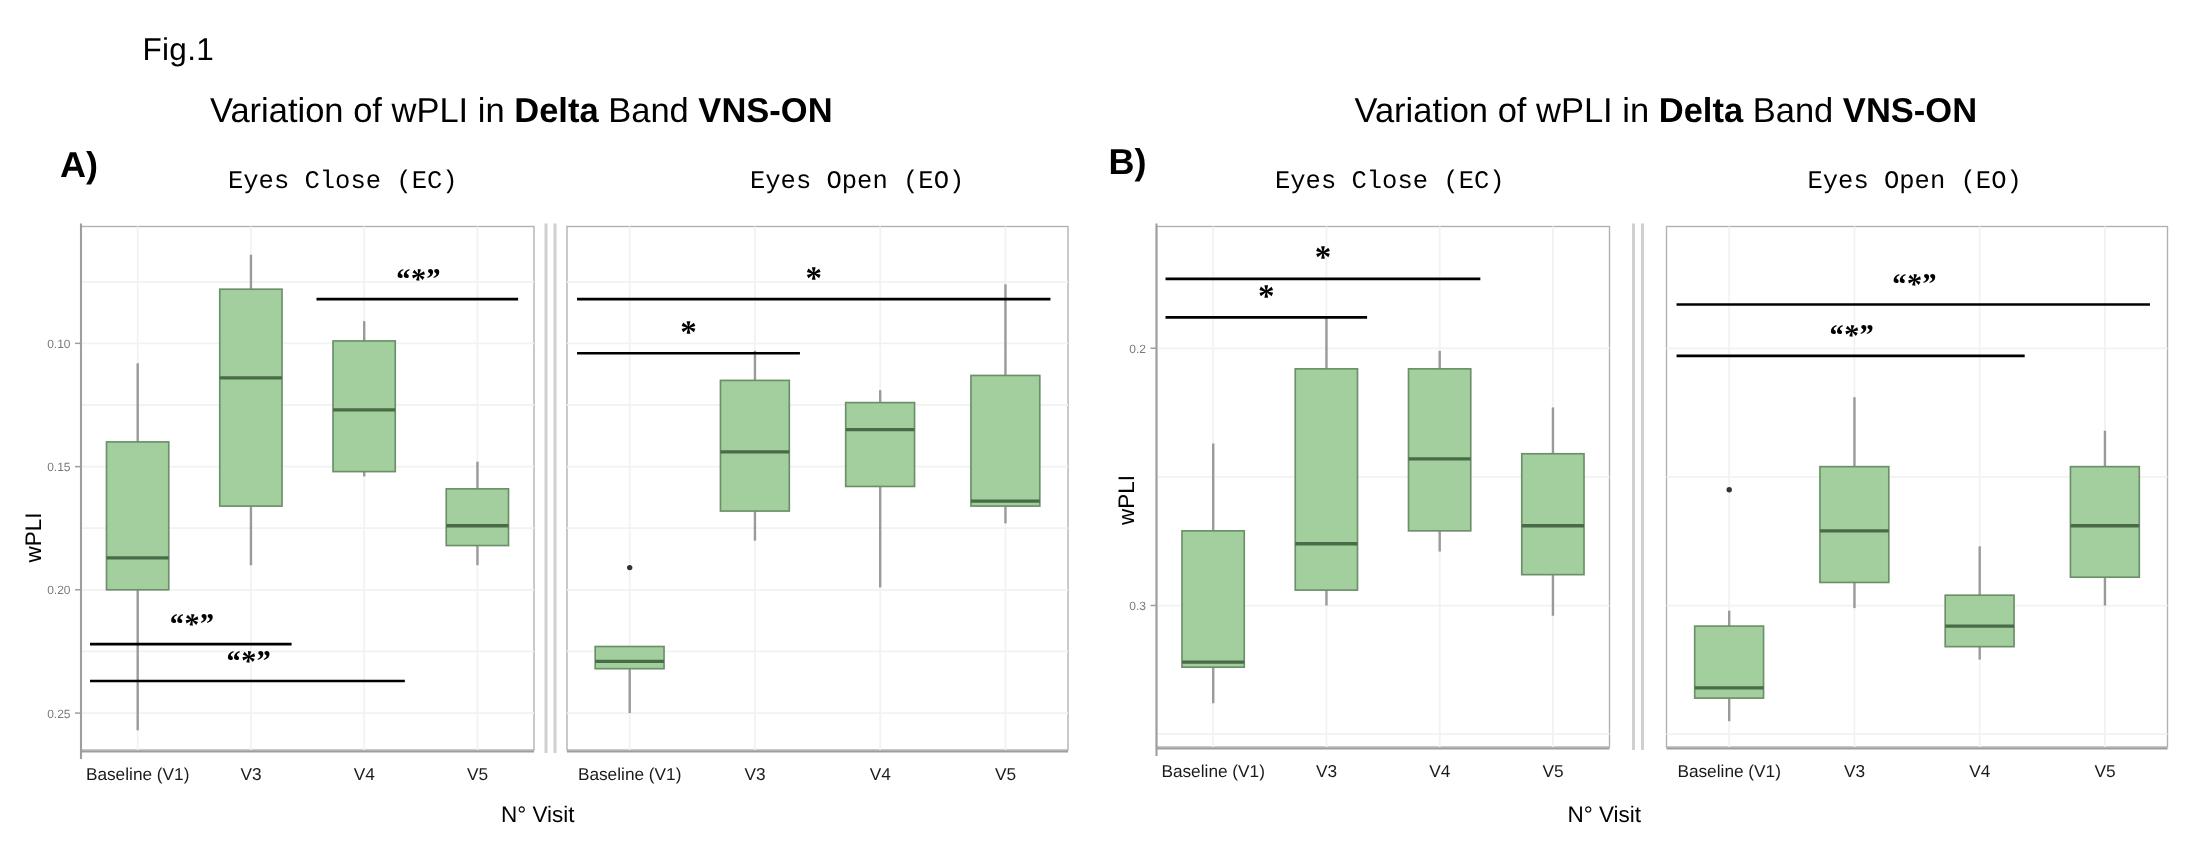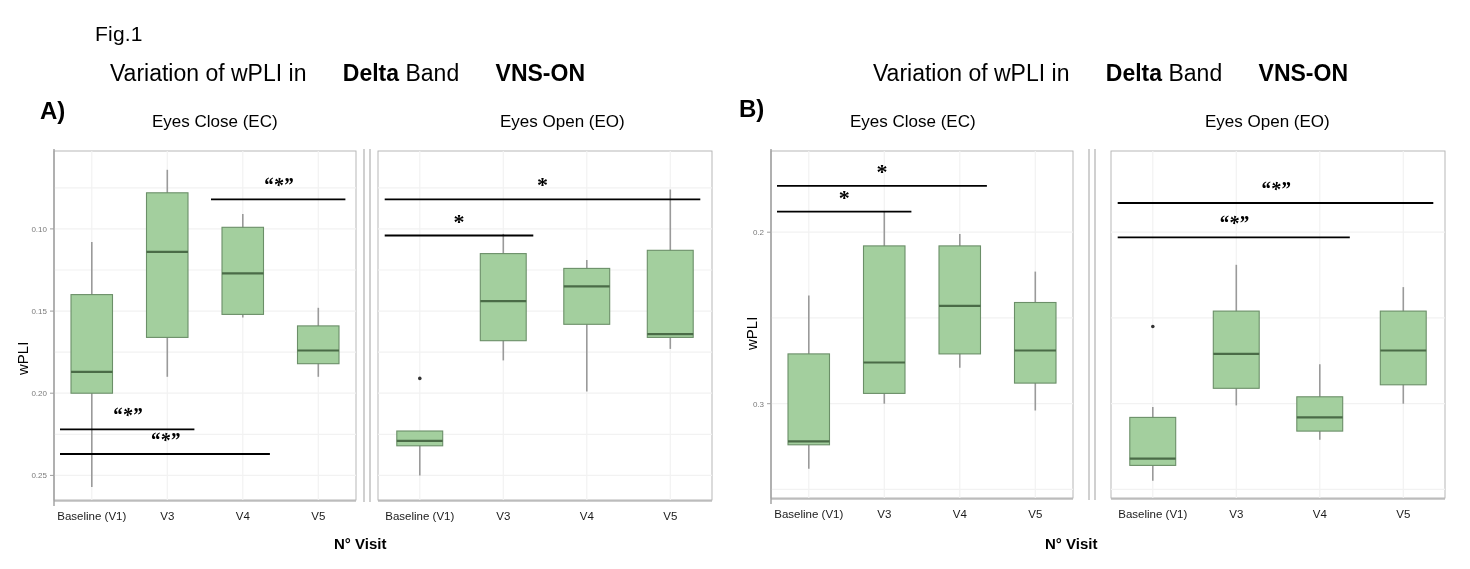--- a/index.html
+++ b/index.html
@@ -21,33 +21,33 @@
   }
   #panelA .panel-letter{left:40px;top:97px;}
   #panelB .panel-letter{left:4px;top:95px;}
 
   .chart-title{
     position:absolute;top:60px;width:100%;text-align:center;
     font-size:23px;font-weight:normal;white-space:nowrap;
   }
   #panelA .chart-title{left:-20px;}
   #panelB .chart-title{left:8px;}
-  .chart-title b{font-weight:bold;margin-left:30px;}
+  .chart-title b{font-weight:bold;}
 
   .facet-strip{
-    position:absolute;top:112px;font-size:17px;white-space:nowrap;
+    position:absolute;top:112px;font-size:17px;white-space:nowrap;font-family:Liberation Mono, monospace;
   }
 
   .ylab{
     position:absolute;font-size:15px;
     transform:rotate(-90deg);transform-origin:left top;
     white-space:nowrap;
   }
   .xlab{
-    position:absolute;font-size:15px;white-space:nowrap;font-weight:bold;
+    position:absolute;font-size:15px;white-space:nowrap;
   }
 
   .plotsvg{position:absolute;left:0;top:0;}
 
   .tick-text{font-size:8px;fill:#7a7a7a;font-family:"Liberation Sans",sans-serif;}
   .cat-text{font-size:11.5px;fill:#1a1a1a;font-family:"Liberation Sans",sans-serif;}
   .sig-text{
     font-size:20px;font-weight:bold;font-style:italic;
     font-family:"Liberation Serif",serif;fill:#000;
   }

